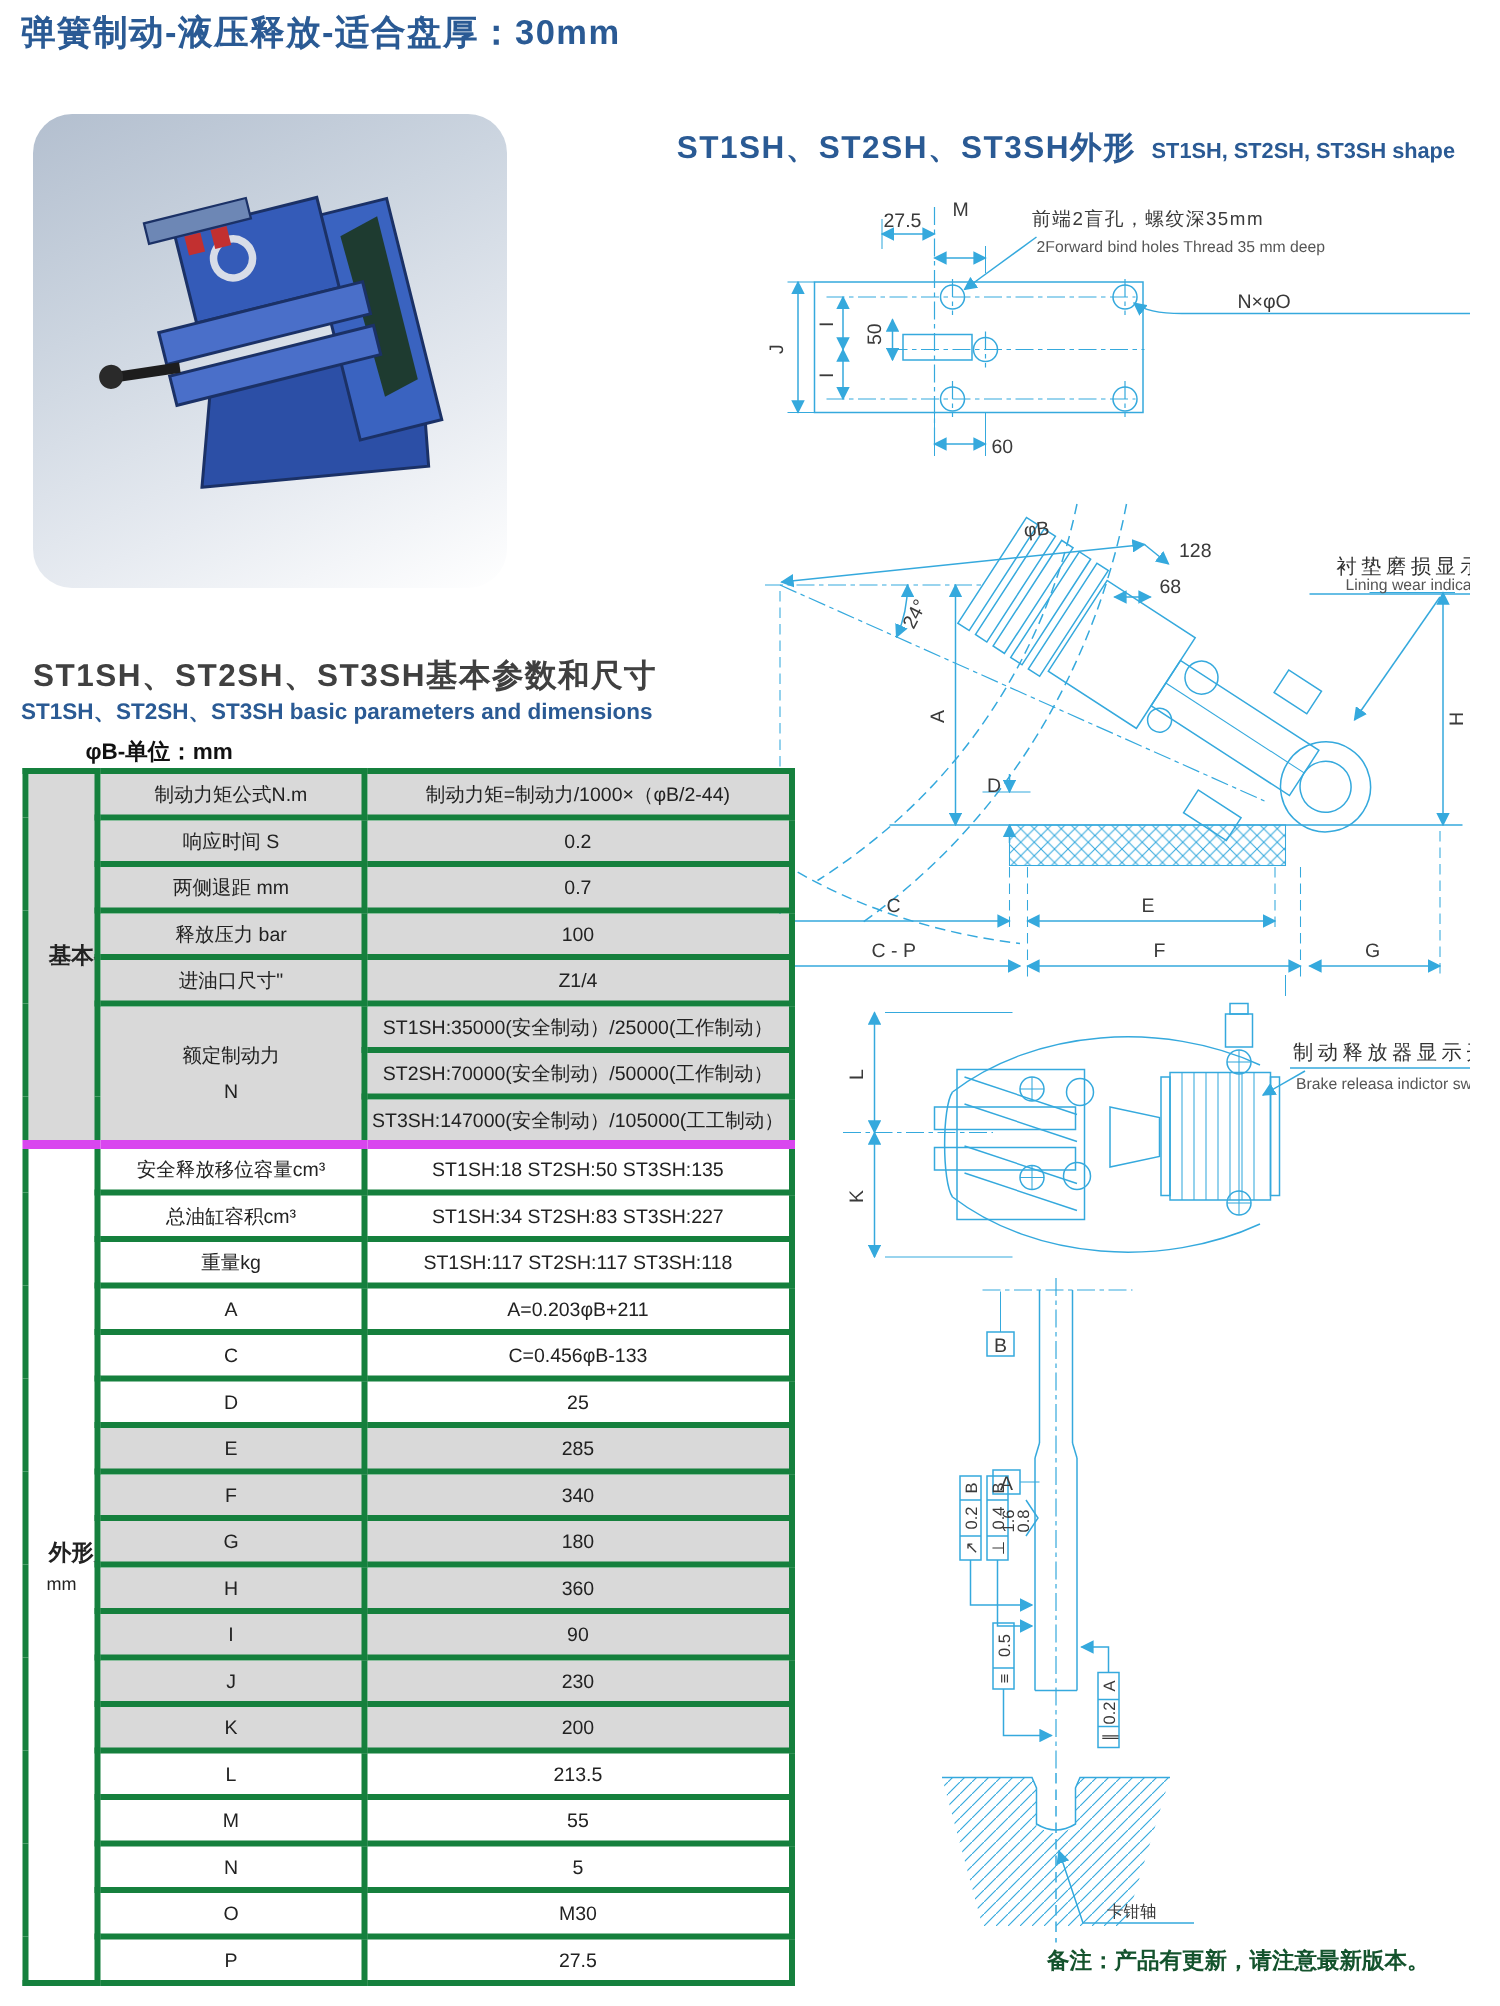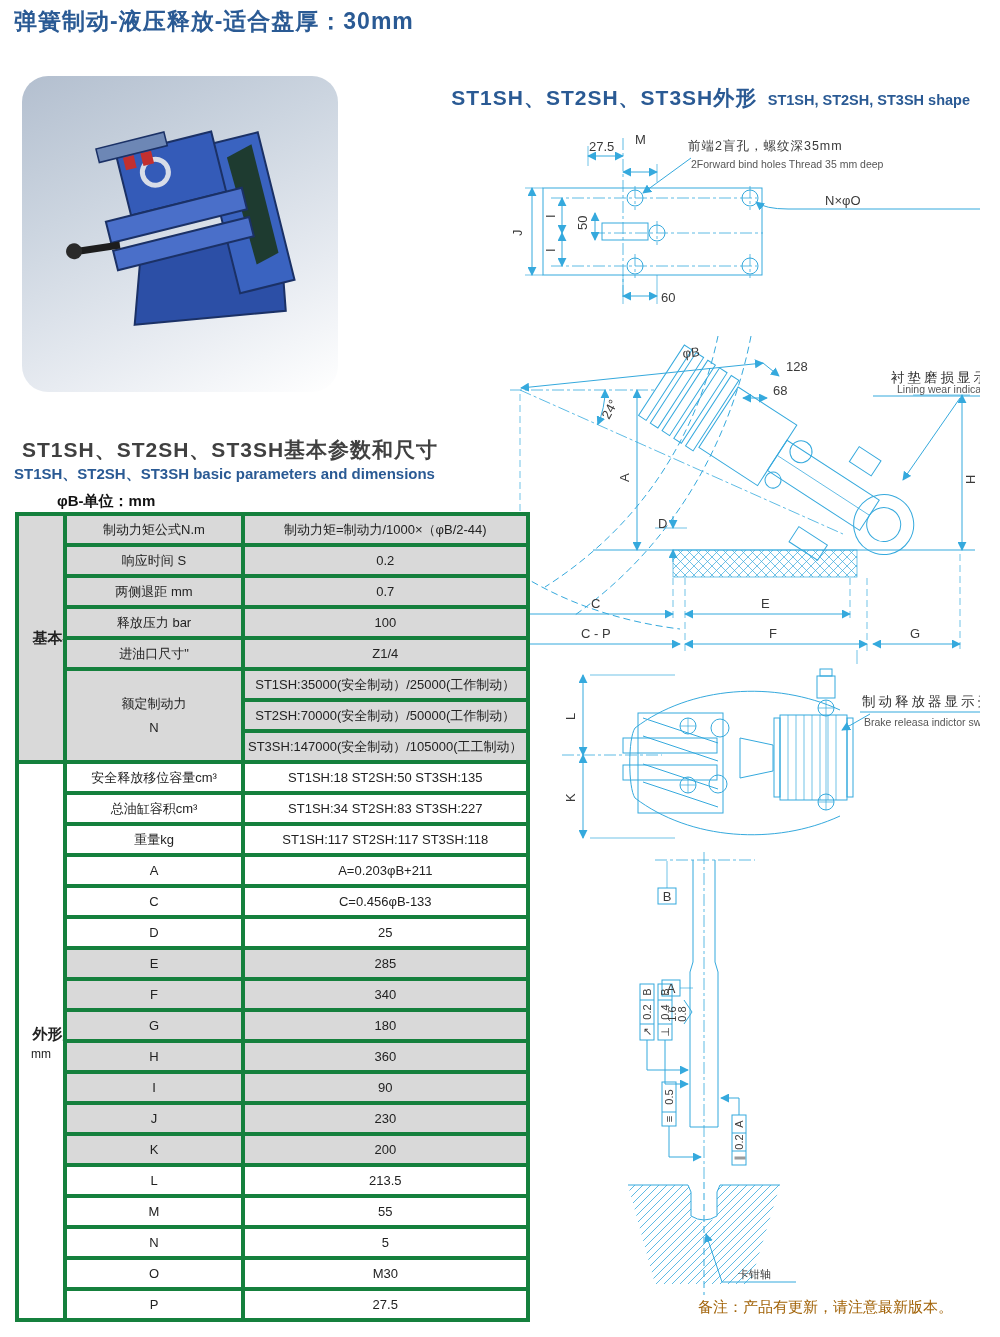--- a/index.html
+++ b/index.html
@@ -19,39 +19,39 @@
          background:linear-gradient(155deg,#b3bfcf 0%,#ccd5e0 35%,#e7ebf1 70%,#ffffff 100%);}
   
   .ptable{position:absolute;left:15px;top:512px;border-collapse:collapse;table-layout:fixed;}
   .ptable td{border:4px solid #15803d;height:27px;padding:0 3px;text-align:center;
              font-size:13px;color:#222;overflow:hidden;white-space:nowrap;}
   .ptable .c1{width:38px;}
   .ptable .c2{width:168px;}
   .ptable .c3{width:268px;}
   .ptable tr.g1 td{background:#d9d9d9;}
   .ptable td.shade{background:#d9d9d9;}
-  .ptable tr.sec2-first td{border-top:2px solid #d946ef;}
+  .ptable tr.sec2-first td{border-top:6px solid #d946ef;}
   .ptable{border:2px solid #4c4c4c;}
   .vtext{display:block;width:17px;margin:0 auto;word-break:break-all;line-height:1.7;
          font-size:15px;font-weight:600;text-align:center;}
   .vunit{display:block;font-size:12px;font-weight:normal;}
   .ratedbox div{line-height:1.8;}
   .val-sm{font-size:11px;letter-spacing:0;}
   
   .dwg{position:absolute;overflow:visible;}
   .dwg .ln{stroke:#35a9dd;fill:none;stroke-width:1;}
   .dwg .thin{stroke-width:0.7;}
   .dwg .dsh{stroke-dasharray:7 4;}
   .dwg .cl{stroke-dasharray:12 3 3 3;stroke-width:0.8;}
   .dwg text{stroke:none;}
   .dt{fill:#3a3a3a;font-size:13px;font-family:"Liberation Sans",sans-serif;}
   .dtb{fill:#333;font-size:13.5px;font-family:"Liberation Sans",sans-serif;letter-spacing:3px;}
   .dts{fill:#555;font-size:10.5px;font-family:"Liberation Sans",sans-serif;}
   .dtt{fill:#3a3a3a;font-size:11px;font-family:"Liberation Sans",sans-serif;}
-  .footer-note{position:absolute;left:698px;top:1298px;font-size:15px;font-weight:normal;color:#a16207;white-space:nowrap;}
+  .footer-note{position:absolute;left:698px;top:1298px;font-size:15px;font-weight:bold;color:#14532d;white-space:nowrap;}
 </style>
 </head>
 <body>
 
 <div class="page">
 
   <div class="title-cn">弹簧制动-液压释放-适合盘厚：30mm</div>
 
   <div class="photo">
     <svg width="316" height="316" viewBox="0 0 316 316">

